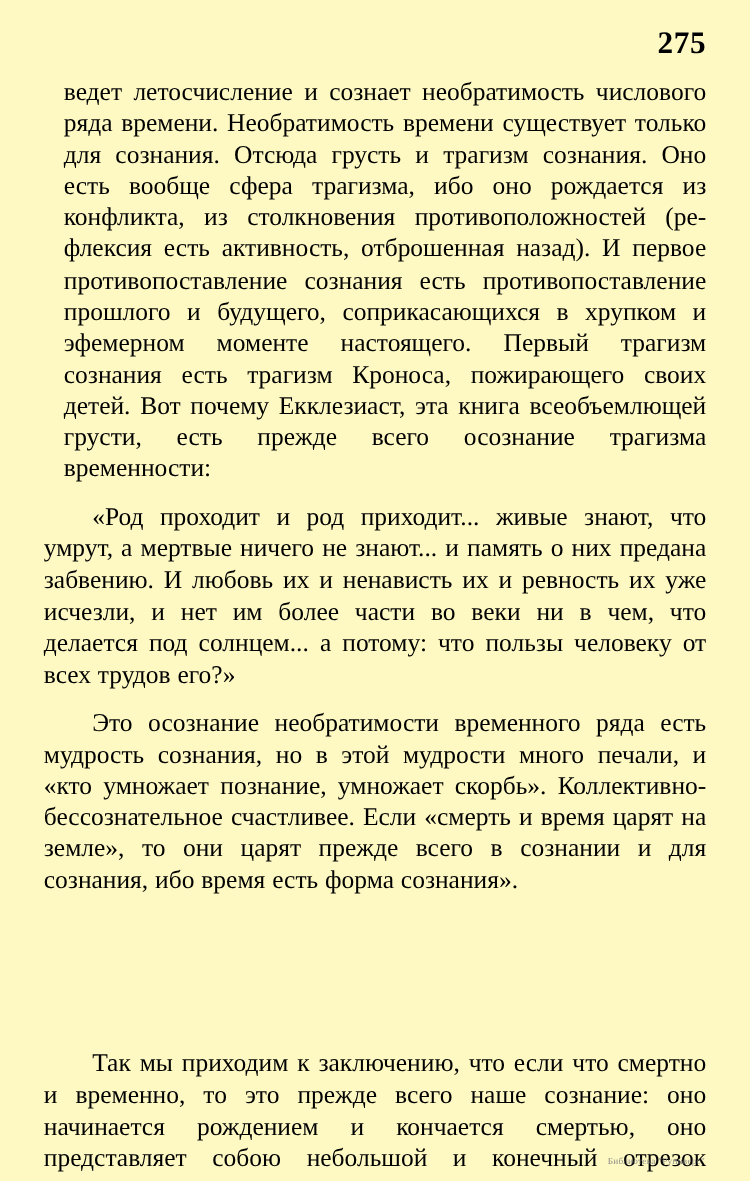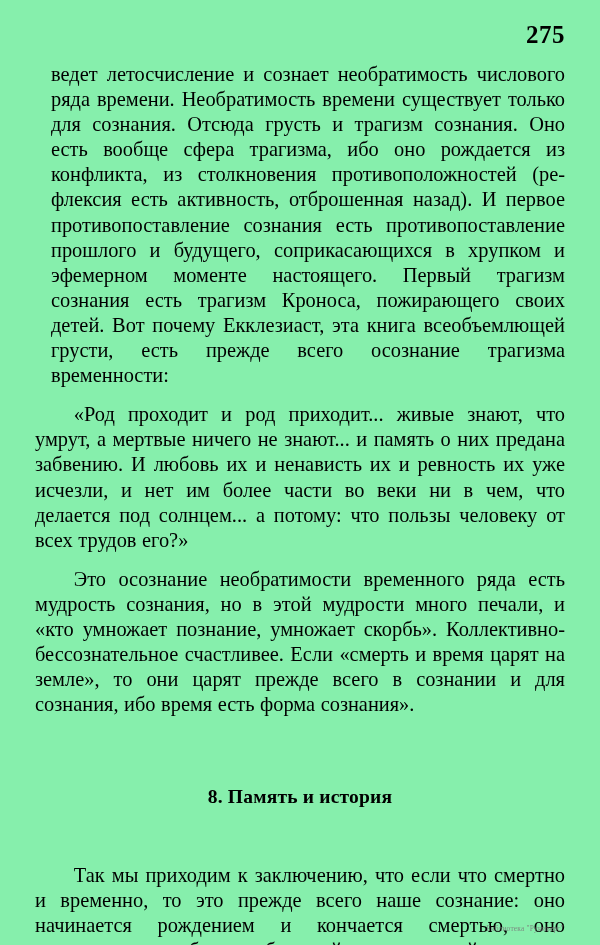--- a/index.html
+++ b/index.html
@@ -9,21 +9,21 @@
     background: #ffffff;
   }
   body {
     font-family: "Liberation Serif", "DejaVu Serif", serif;
     color: #000000;
   }
   .page {
     position: relative;
     width: 600px;
     height: 945px;
-    background: #86efac;
+    background: #fef9c3;
     overflow: hidden;
     box-sizing: border-box;
     text-decoration: underline;
   }
   .page-number {
     position: absolute;
     top: 22px;
     right: 35px;
     font-size: 25px;
     font-weight: 700;
@@ -91,21 +91,20 @@
     <div class="gap-quote"></div>
 
     <p class="para indent">«Род проходит и род приходит... живые знают, что умрут, а мертвые ничего не знают... и память о них предана забвению. И любовь их и ненависть их и ревность их уже исчезли, и нет им более части во веки ни в чем, что делается под солнцем... а потому: что пользы человеку от всех трудов его?»</p>
 
     <div class="gap-para"></div>
 
     <p class="para indent">Это осознание необратимости временного ряда есть мудрость сознания, но в этой мудрости много печали, и «кто умножает познание, умножает скорбь». Коллективно-бессознательное счастливее. Если «смерть и время царят на земле», то они царят прежде всего в сознании и для сознания, ибо время есть форма сознания».</p>
 
     <div class="gap-before-heading"></div>
 
-    <h2 class="section-heading">8. Память и история</h2>
 
     <div class="gap-after-heading"></div>
 
     <p class="para indent">Так мы приходим к заключению, что если что смертно и временно, то это прежде всего наше сознание: оно начинается рождением и кончается смертью, оно представляет собою небольшой и конечный отрезок времени.</p>
 
   </div>
 
   <div class="watermark">Библиотека "Руниверс"</div>
 
 </div>

